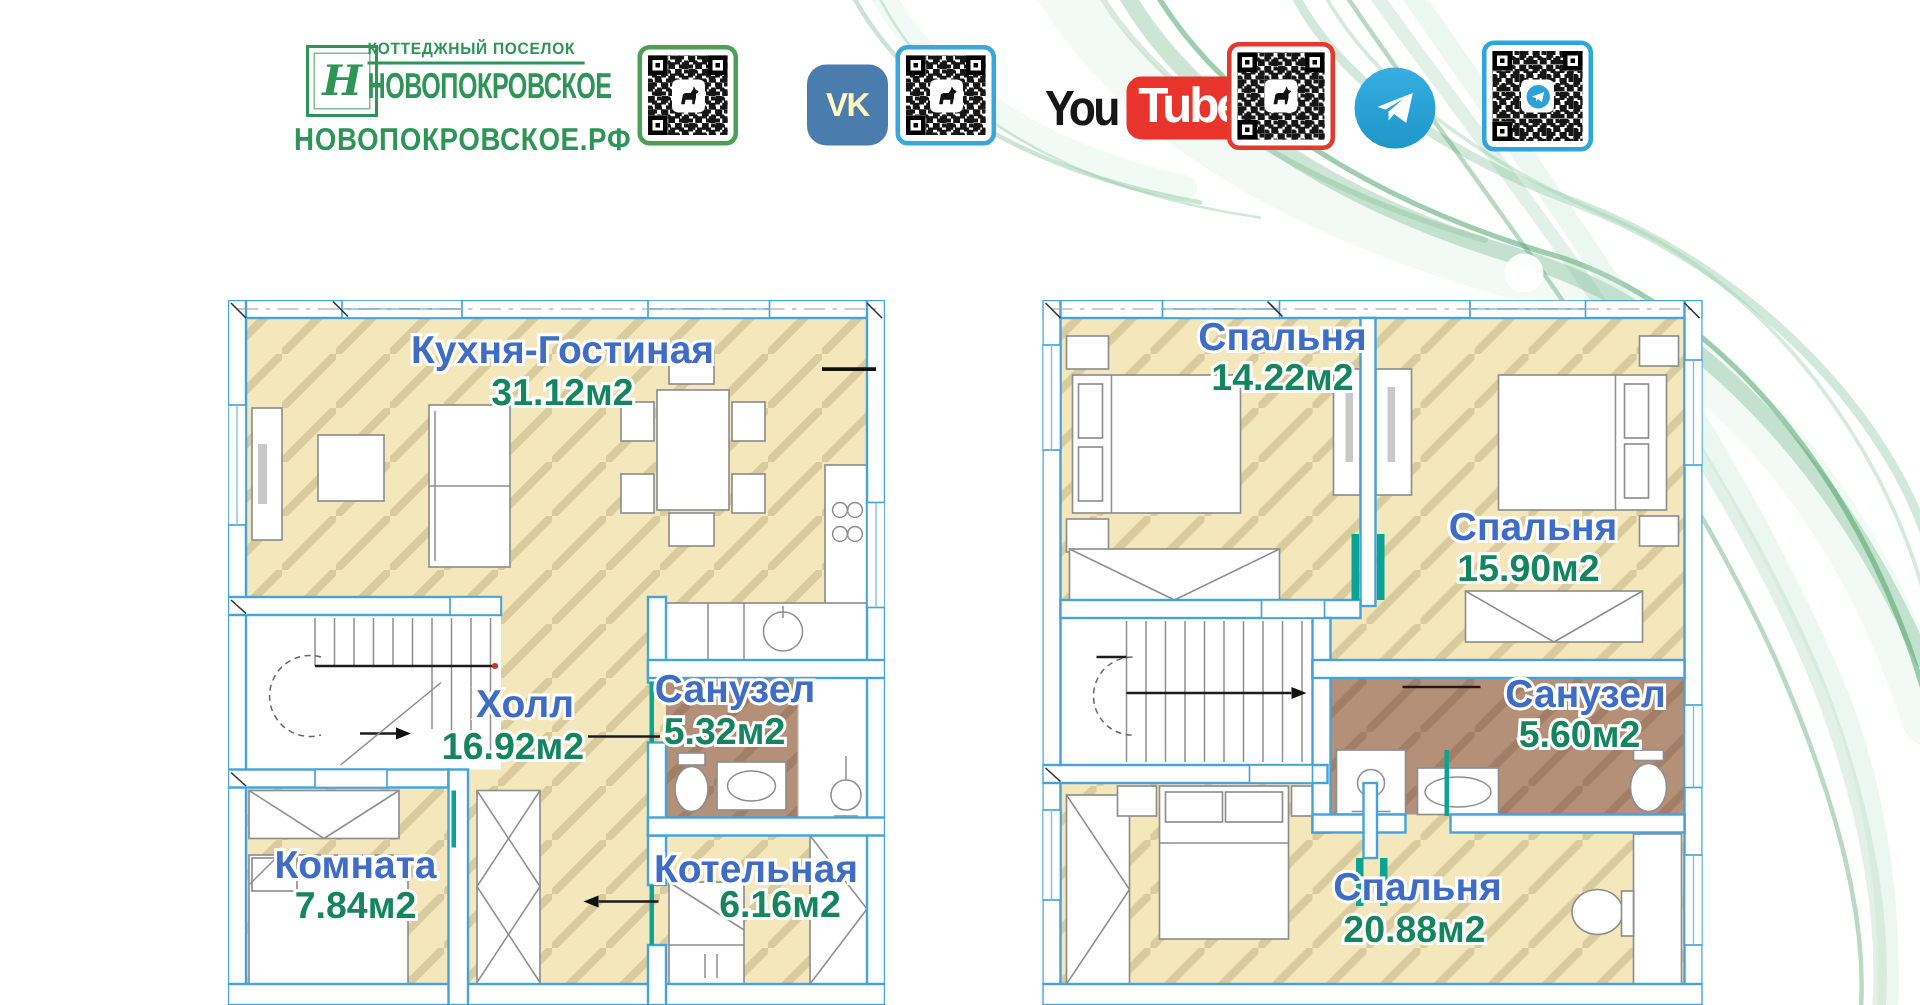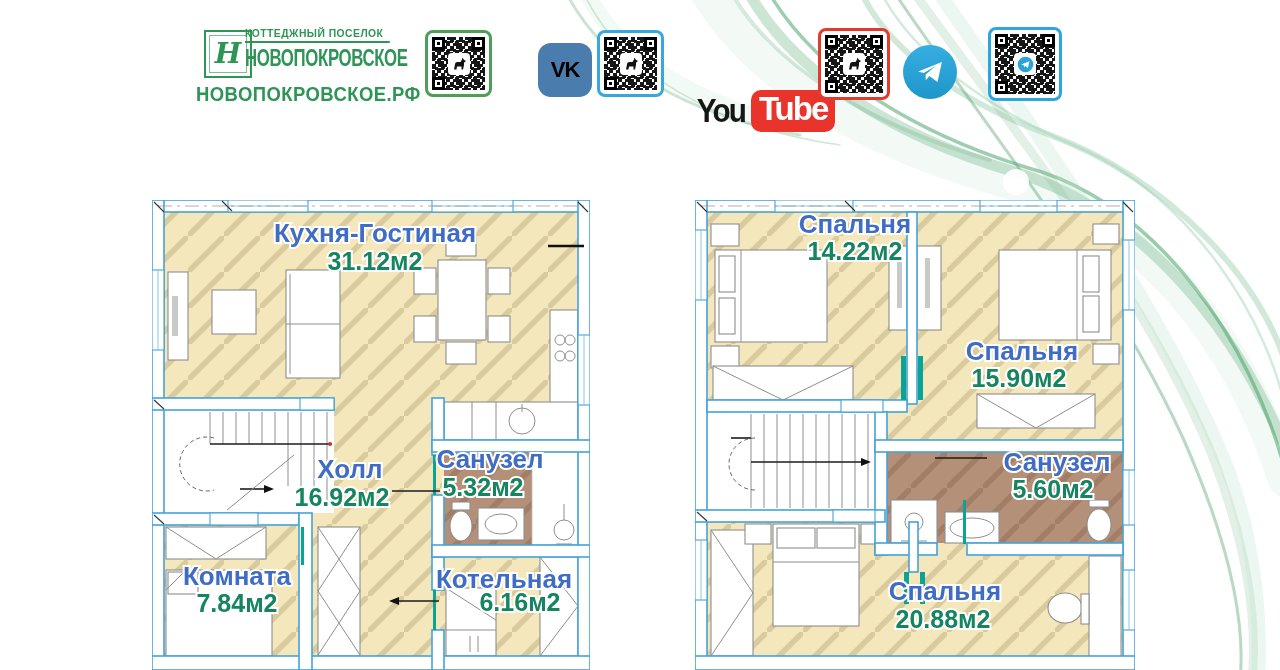--- a/index.html
+++ b/index.html
@@ -51,22 +51,22 @@
   }
   .qr1{left:425px;top:30px;width:67px;height:67px;border:3px solid #4d9e57;}
   .qr2{left:597px;top:30px;width:67px;height:67px;border:3px solid #3aa7dc;}
   .qr3{left:818px;top:28px;width:72px;height:72px;border:3px solid #e23b2e;}
   .qr4{left:988px;top:27px;width:74px;height:74px;border:3px solid #2ea6dc;}
   
   .vk-icon{
     left:538px;top:43px;width:54px;height:54px;border-radius:13px;background:#4b7cae;
     display:flex;align-items:center;justify-content:center;
   }
-  .vk-icon span{color:#000000;font-weight:700;font-size:22px;letter-spacing:-1px;}
-  .yt{left:694px;top:50px;height:44px;display:flex;align-items:center;margin-top:39px;}
+  .vk-icon span{color:#fef9c3;font-weight:700;font-size:22px;letter-spacing:-1px;}
+  .yt{left:694px;top:50px;height:44px;display:flex;align-items:center;}
   .yt-you{font-size:33px;font-weight:700;color:#161616;letter-spacing:-2px;transform:scaleX(.9);}
   .yt-tube{
     margin-left:3px;background:#e8342a;border-radius:10px;padding:1px 8px 4px 8px;
     color:#fff;font-size:33px;font-weight:700;letter-spacing:-2px;line-height:1.1;
   }
   .tg-icon{
     left:903px;top:45px;width:54px;height:54px;border-radius:50%;
     background:linear-gradient(#37aee2,#1e96c8);
     display:flex;align-items:center;justify-content:center;
   }

